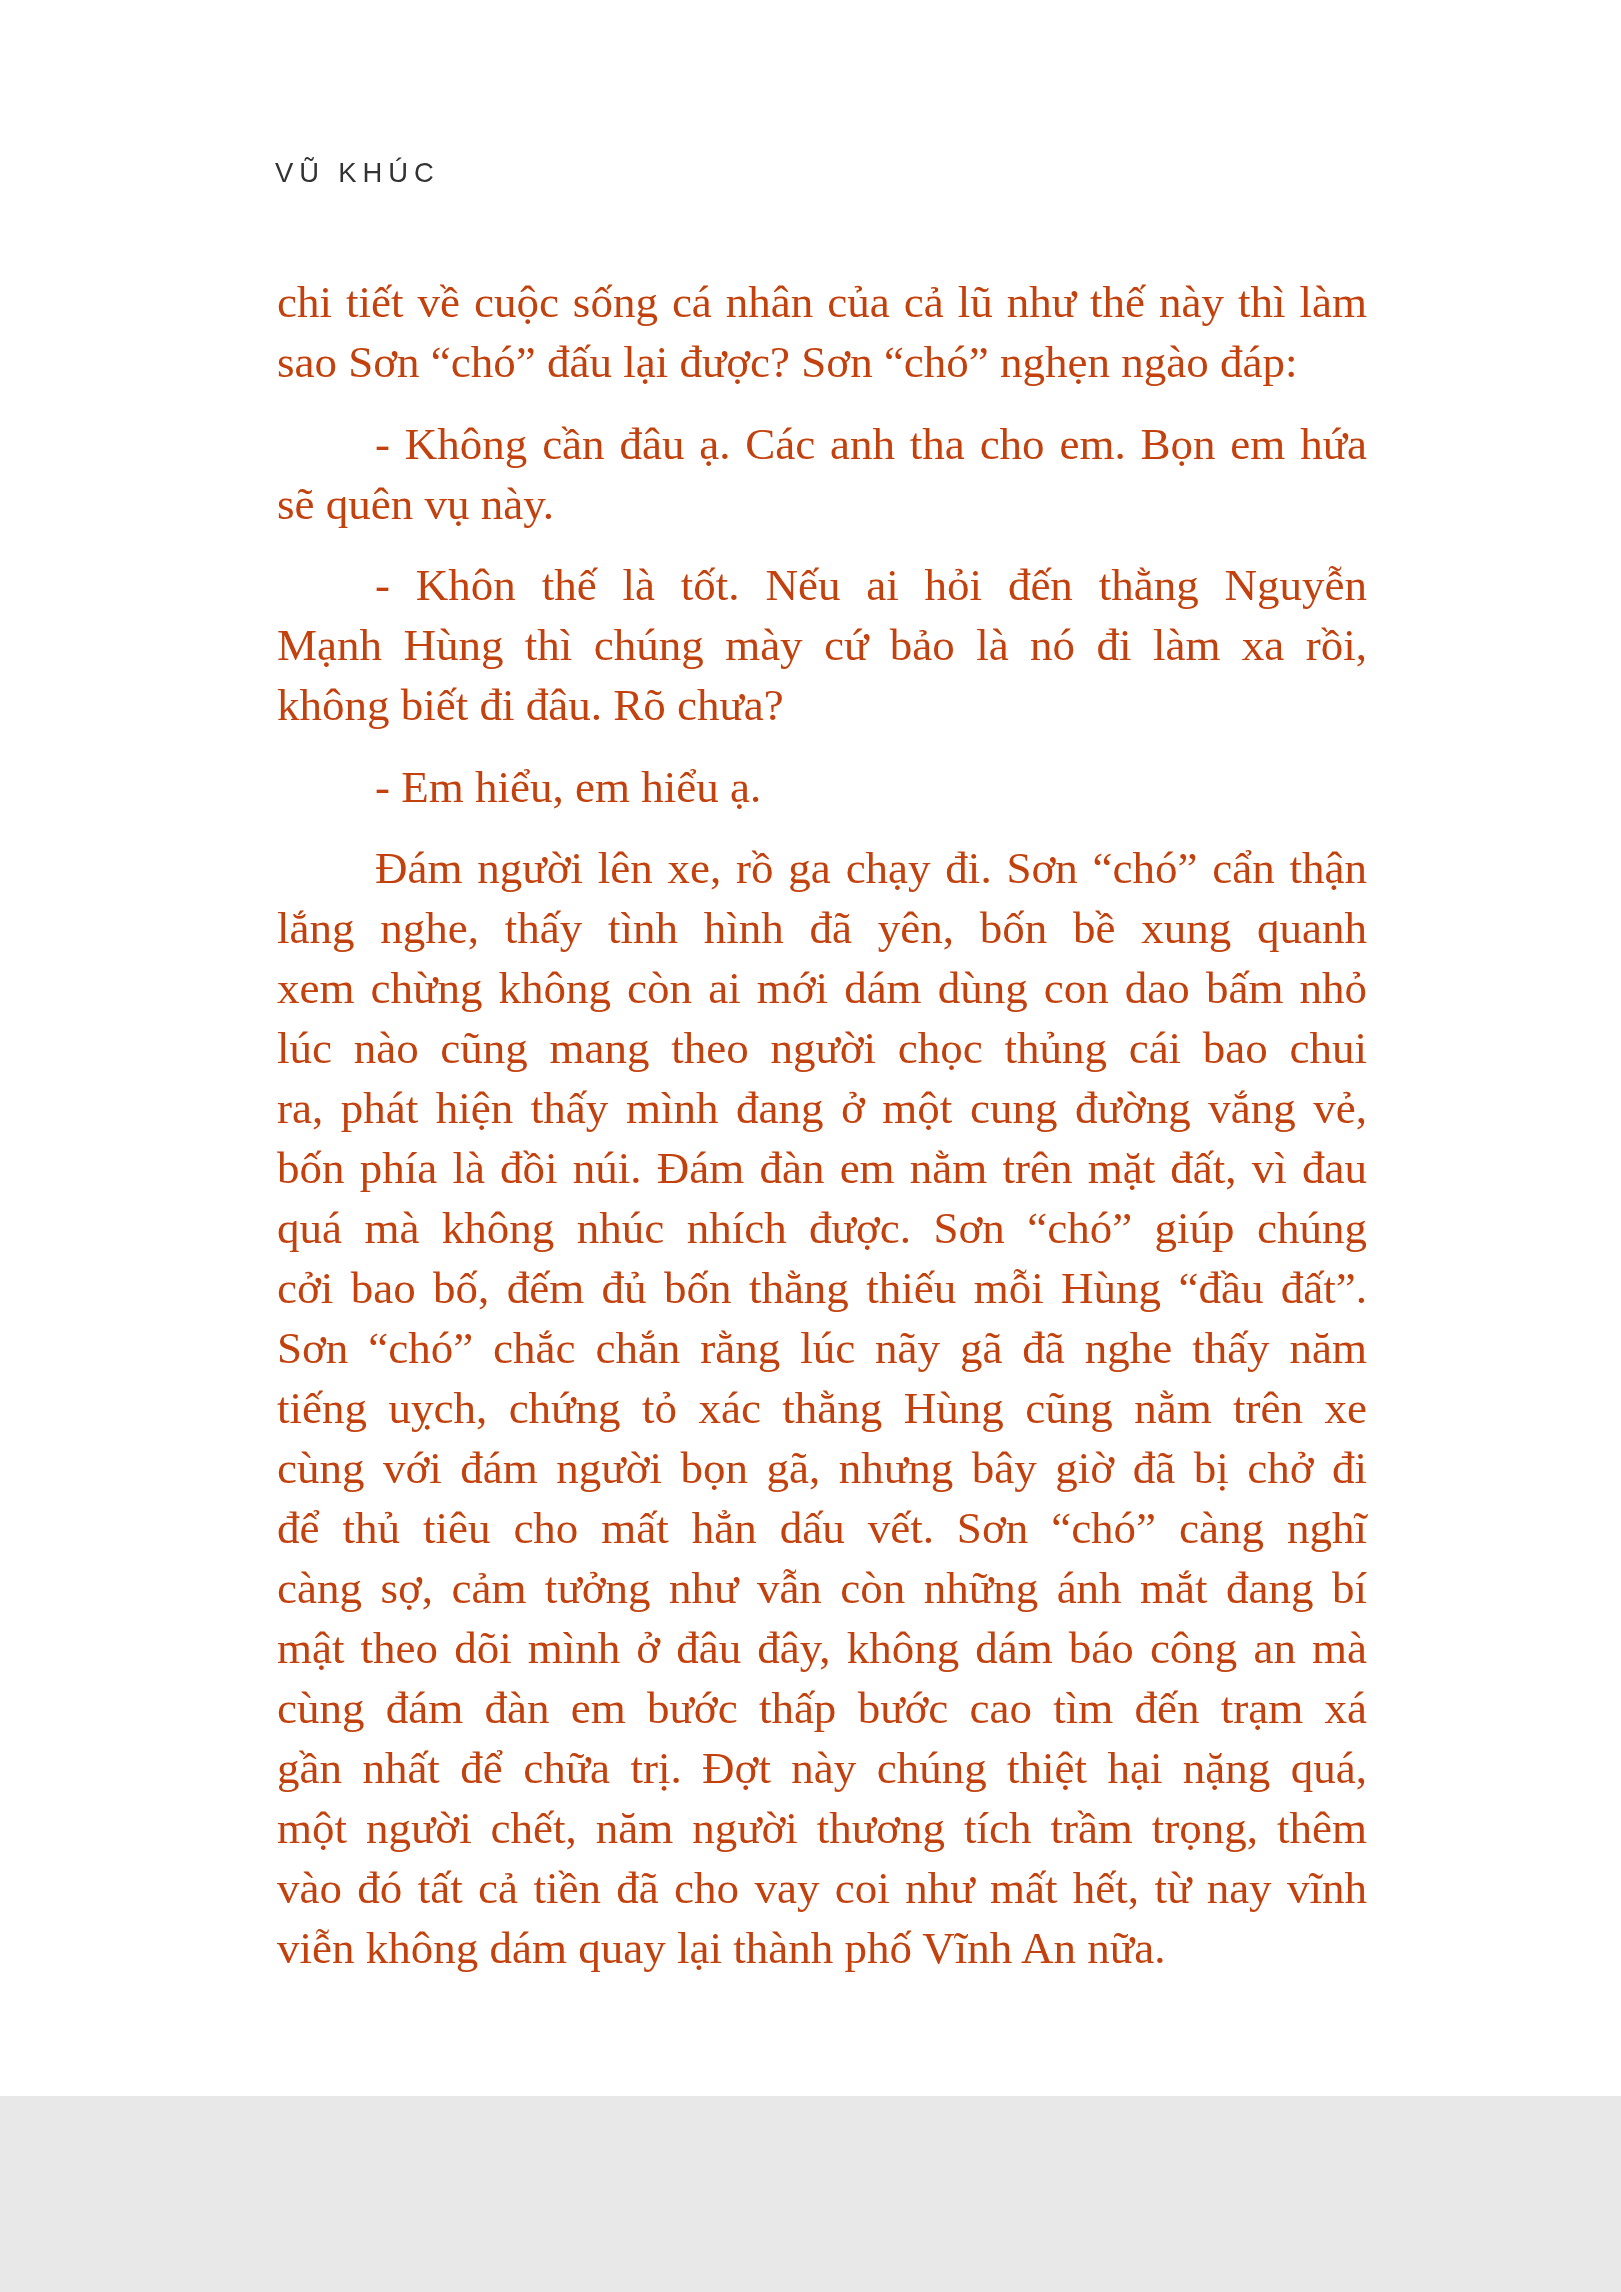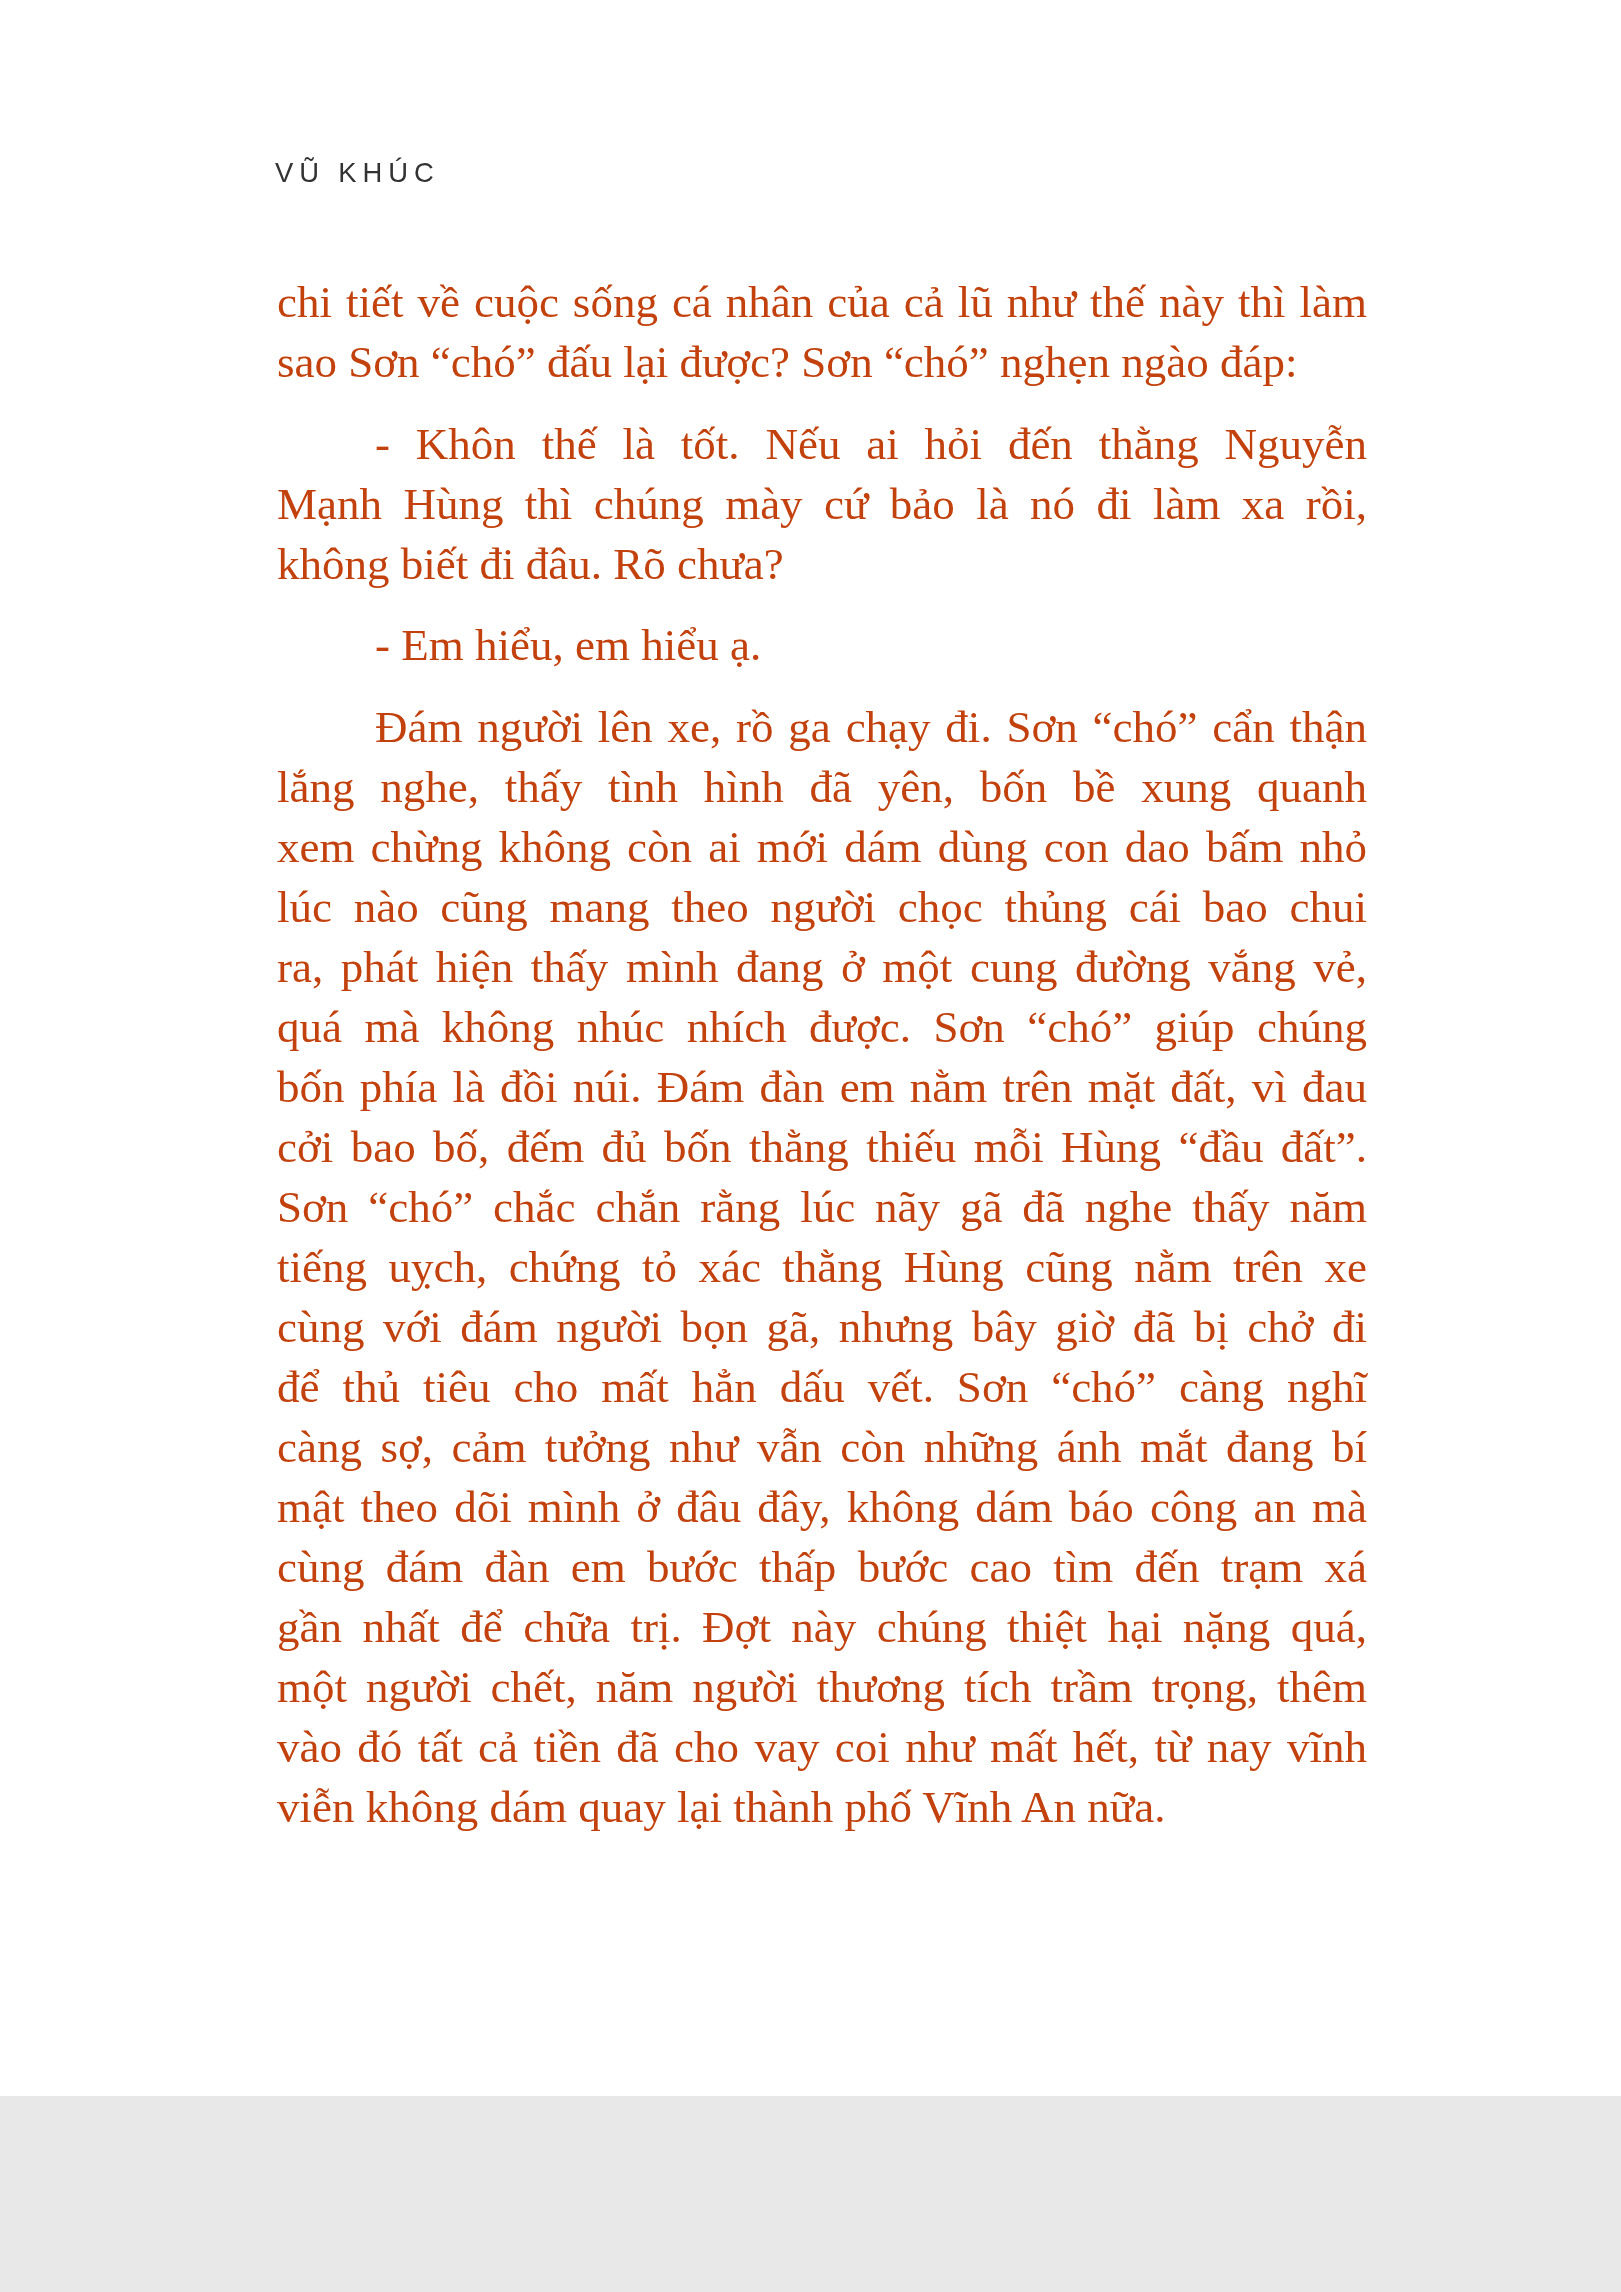--- a/index.html
+++ b/index.html
@@ -72,35 +72,39 @@
 <div class="page">
 
   <div class="running-header">VŨ KHÚC</div>
 
   <div class="text-block">
       <div class="paragraph">
         <div class="line">chi tiết về cuộc sống cá nhân của cả lũ như thế này thì làm</div>
         <div class="line last">sao Sơn “chó” đấu lại được? Sơn “chó” nghẹn ngào đáp:</div>
       </div>
       <div class="paragraph">
+        <div class="line indent">- Không cần đâu ạ. Các anh tha cho em. Bọn em hứa</div>
+        <div class="line last">sẽ quên vụ này.</div>
+      </div>
+      <div class="paragraph">
         <div class="line indent">- Khôn thế là tốt. Nếu ai hỏi đến thằng Nguyễn</div>
         <div class="line">Mạnh Hùng thì chúng mày cứ bảo là nó đi làm xa rồi,</div>
         <div class="line last">không biết đi đâu. Rõ chưa?</div>
       </div>
       <div class="paragraph">
         <div class="line indent last">- Em hiểu, em hiểu ạ.</div>
       </div>
       <div class="paragraph">
         <div class="line indent">Đám người lên xe, rồ ga chạy đi. Sơn “chó” cẩn thận</div>
         <div class="line">lắng nghe, thấy tình hình đã yên, bốn bề xung quanh</div>
         <div class="line">xem chừng không còn ai mới dám dùng con dao bấm nhỏ</div>
         <div class="line">lúc nào cũng mang theo người chọc thủng cái bao chui</div>
         <div class="line">ra, phát hiện thấy mình đang ở một cung đường vắng vẻ,</div>
+        <div class="line">bốn phía là đồi núi. Đám đàn em nằm trên mặt đất, vì đau</div>
         <div class="line">quá mà không nhúc nhích được. Sơn “chó” giúp chúng</div>
-        <div class="line">bốn phía là đồi núi. Đám đàn em nằm trên mặt đất, vì đau</div>
         <div class="line">cởi bao bố, đếm đủ bốn thằng thiếu mỗi Hùng “đầu đất”.</div>
         <div class="line">Sơn “chó” chắc chắn rằng lúc nãy gã đã nghe thấy năm</div>
         <div class="line">tiếng uỵch, chứng tỏ xác thằng Hùng cũng nằm trên xe</div>
         <div class="line">cùng với đám người bọn gã, nhưng bây giờ đã bị chở đi</div>
         <div class="line">để thủ tiêu cho mất hẳn dấu vết. Sơn “chó” càng nghĩ</div>
         <div class="line">càng sợ, cảm tưởng như vẫn còn những ánh mắt đang bí</div>
         <div class="line">mật theo dõi mình ở đâu đây, không dám báo công an mà</div>
         <div class="line">cùng đám đàn em bước thấp bước cao tìm đến trạm xá</div>
         <div class="line">gần nhất để chữa trị. Đợt này chúng thiệt hại nặng quá,</div>
         <div class="line">một người chết, năm người thương tích trầm trọng, thêm</div>

